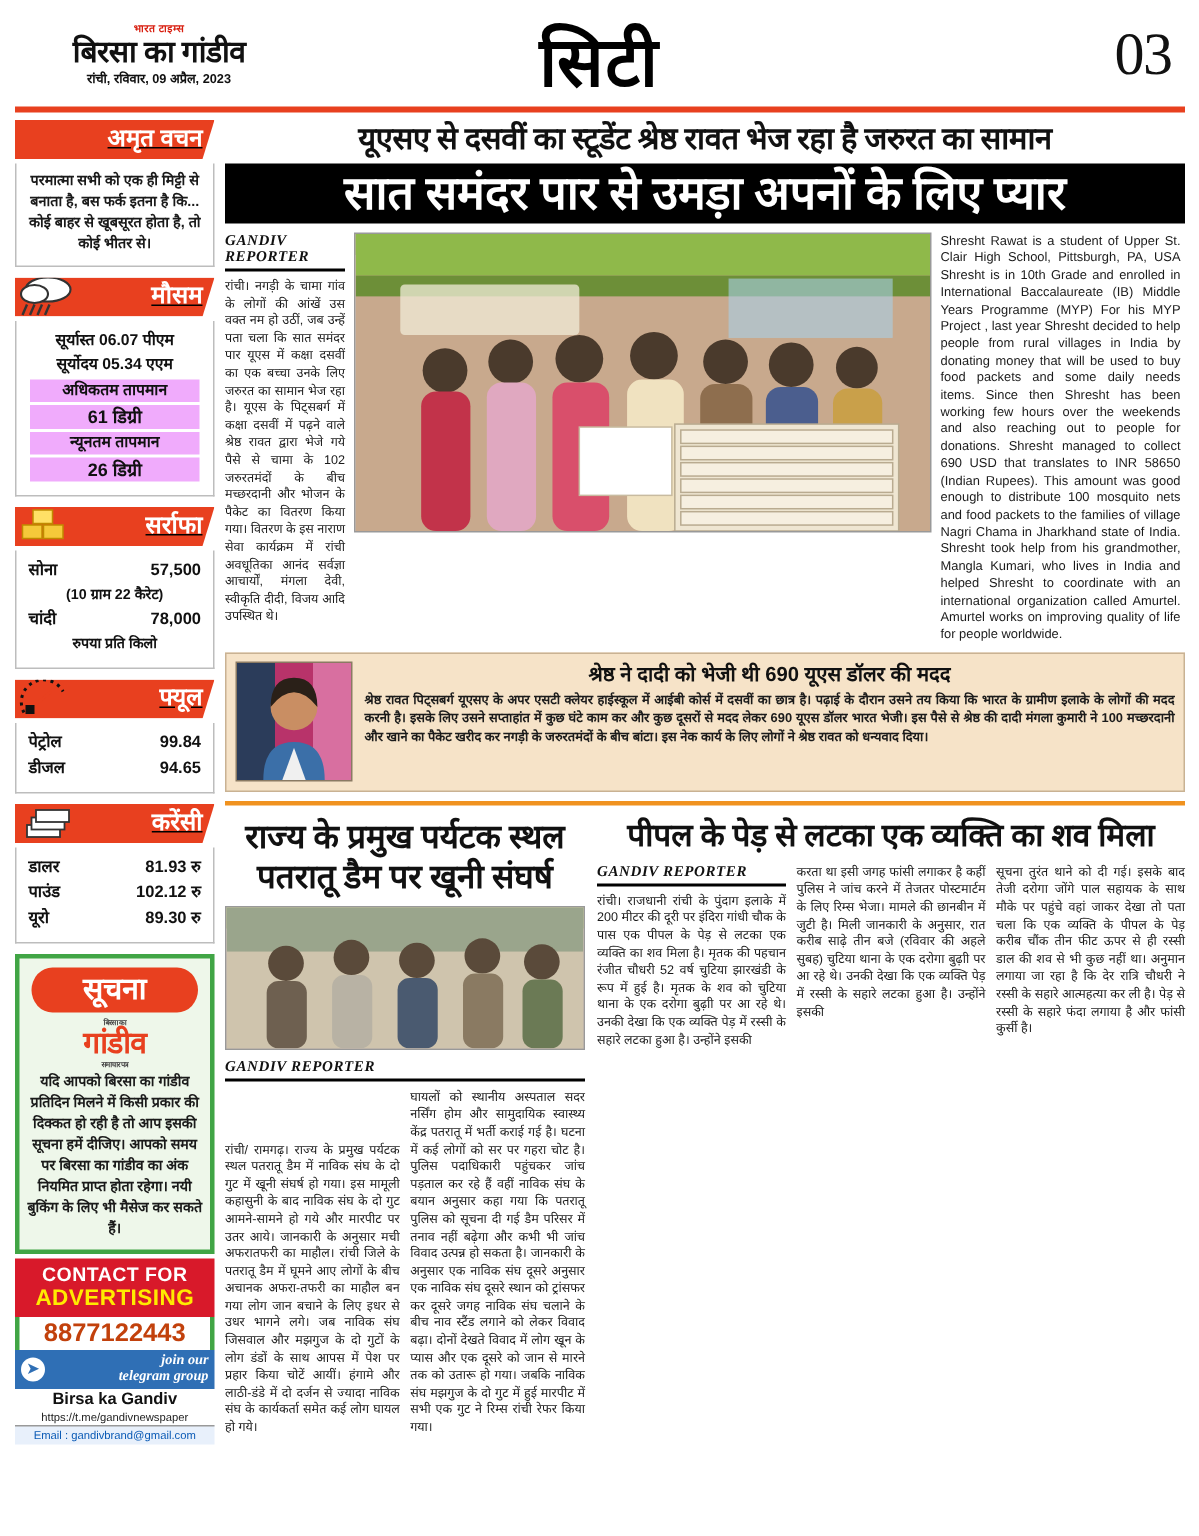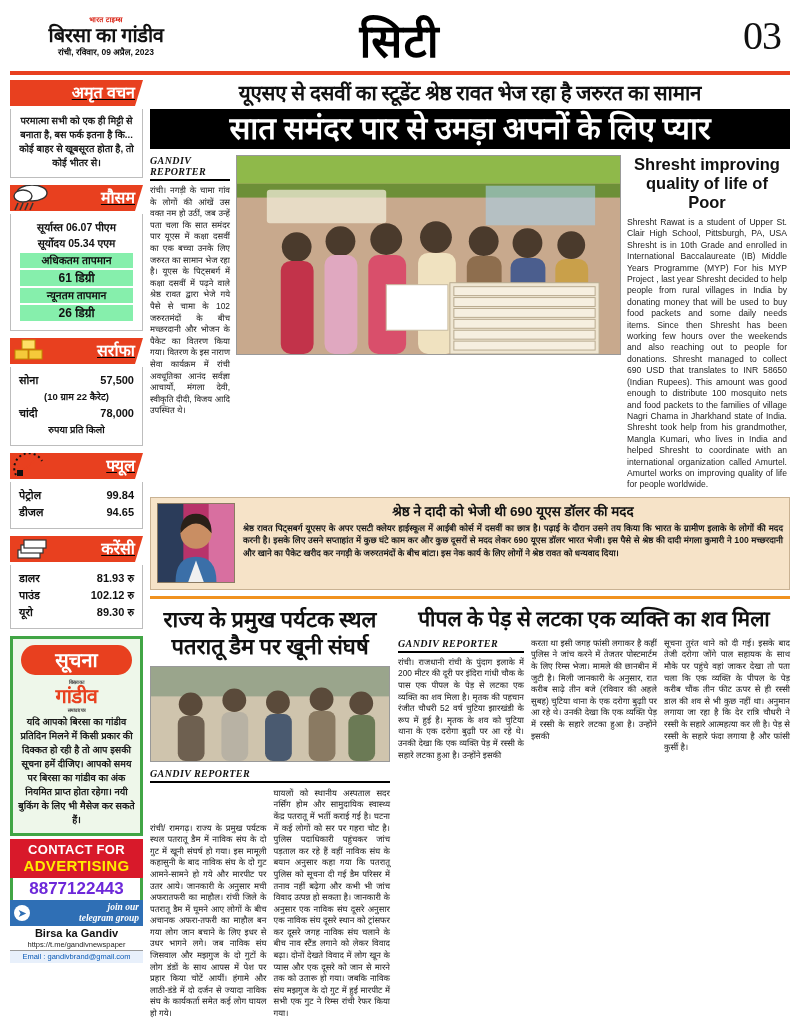--- a/index.html
+++ b/index.html
@@ -66,21 +66,21 @@
   .sb-row {
     display:flex; justify-content:space-between; align-items:baseline;
     font-family:"Liberation Sans", sans-serif; font-weight:700;
     font-size:11px; color:#111; line-height:17px; padding:0 3px;
   }
   .sb-center {
     text-align:center; font-family:"Liberation Sans", sans-serif; font-weight:700;
     font-size:10.5px; color:#111; line-height:16px;
   }
   .sb-center.small { font-size:9.5px; }
-  .sb-hl { background:#86efac; display:block; text-align:center;
+  .sb-hl { background:#f0abfc; display:block; text-align:center;
     font-family:"Liberation Sans", sans-serif; font-weight:700;
     font-size:10.5px; color:#111; line-height:15px; margin:2px 4px; }
   .sb-hl.big { font-size:12px; line-height:16px; }
 
   
   .soochna { border:3px solid #41a545; background:#eef7ea; padding:4px; margin-bottom:0; }
   .soochna-badge {
     background:#e8401f; color:#fff; text-align:center;
     font-family:"Liberation Sans", sans-serif; font-weight:700;
     font-size:20px; line-height:30px; border-radius:14px/50%;
@@ -95,21 +95,21 @@
     font-family:"Liberation Sans", sans-serif; font-weight:700;
     font-size:9.5px; line-height:14px; color:#1a1a1a; text-align:center; padding:2px 1px;
   }
   .adbox { background:#d8192a; text-align:center; padding:3px 2px 4px; margin-top:3px; }
   .adbox .l1 { font-family:"Liberation Sans", sans-serif; font-weight:700;
     font-size:13px; color:#fff; line-height:15px; letter-spacing:.3px; }
   .adbox .l2 { font-family:"Liberation Sans", sans-serif; font-weight:700;
     font-size:15px; color:#ffeb00; line-height:17px; letter-spacing:.3px; }
   .adphone { background:#fff; text-align:center;
     font-family:"Liberation Sans", sans-serif; font-weight:700;
-    font-size:17px; color:#6d28d9; line-height:22px; border-left:3px solid #41a545;
+    font-size:17px; color:#c2410c; line-height:22px; border-left:3px solid #41a545;
     border-right:3px solid #41a545; }
   .tgbar { background:#2f6fb5; display:flex; align-items:center; gap:4px; padding:2px 4px; }
   .tgbar .tg-ico { width:16px; height:16px; border-radius:50%; background:#fff;
     color:#2f6fb5; font-size:11px; text-align:center; line-height:16px; flex:0 0 auto; }
   .tgbar .tg-txt { font-family:"Liberation Serif", serif; font-style:italic; font-weight:700;
     font-size:9.5px; color:#fff; line-height:11px; text-align:right; flex:1; }
   .tgname { text-align:center; font-family:"Liberation Sans", sans-serif; font-weight:700;
     font-size:11px; color:#111; line-height:14px; background:#fff; }
   .tgurl { text-align:center; font-family:"Liberation Sans", sans-serif;
     font-size:7.5px; color:#222; line-height:10px; background:#fff; }
@@ -378,21 +378,20 @@
                 <rect x="218" y="176" width="142" height="9"></rect>
                   <rect x="218" y="187" width="142" height="9"></rect>
               </g>
             </g>
             <rect x="150" y="130" width="62" height="46" fill="#ffffff" stroke="#c8bba0"></rect>
           </svg>
         </div>
       </div>
 
       <div class="s1-col3">
-        <div class="eng-head">Shresht improving quality of life of Poor</div>
         <div class="eng-body">Shresht Rawat is a student of Upper St. Clair High School, Pittsburgh, PA, USA Shresht is in 10th Grade and enrolled in International Baccalaureate (IB) Middle Years Programme (MYP) For his MYP Project , last year Shresht decided to help people from rural villages in India by donating money that will be used to buy food packets and some daily needs items. Since then Shresht has been working few hours over the weekends and also reaching out to people for donations. Shresht managed to collect 690 USD that translates to INR 58650 (Indian Rupees). This amount was good enough to distribute 100 mosquito nets and food packets to the families of village Nagri Chama in Jharkhand state of India. Shresht took help from his grandmother, Mangla Kumari, who lives in India and helped Shresht  to coordinate with an international organization called Amurtel. Amurtel works on improving quality of life for people worldwide.</div>
       </div>
     </div>
 
     <div class="capband">
       <div class="cap-photo">
         <svg viewBox="0 0 78 80" width="100%" height="100%" preserveAspectRatio="none">
           <rect width="78" height="80" fill="#b8336a"></rect>
           <rect x="0" y="0" width="26" height="80" fill="#2b3c5a"></rect>
           <rect x="52" y="0" width="26" height="80" fill="#d86fa0"></rect>

